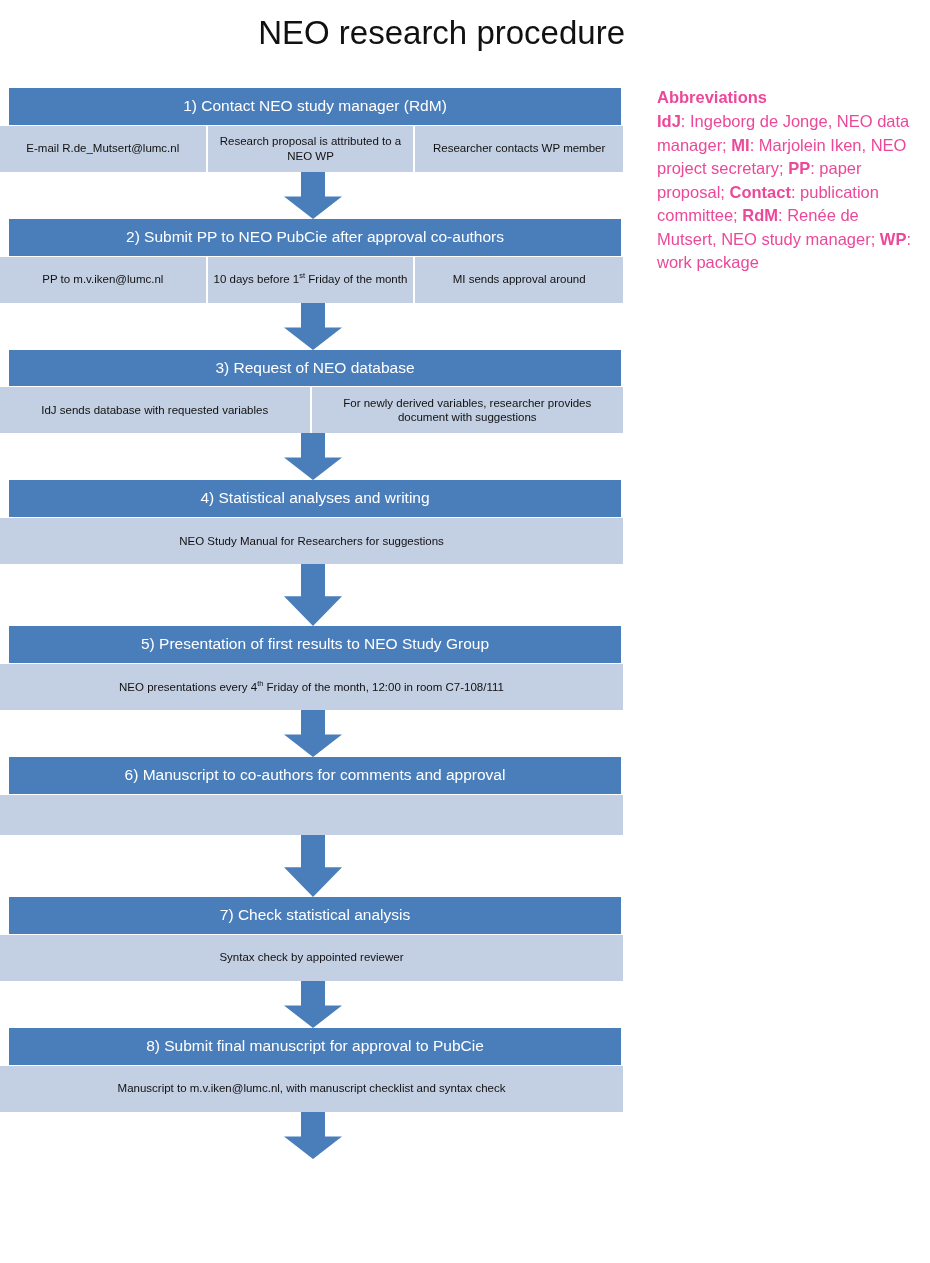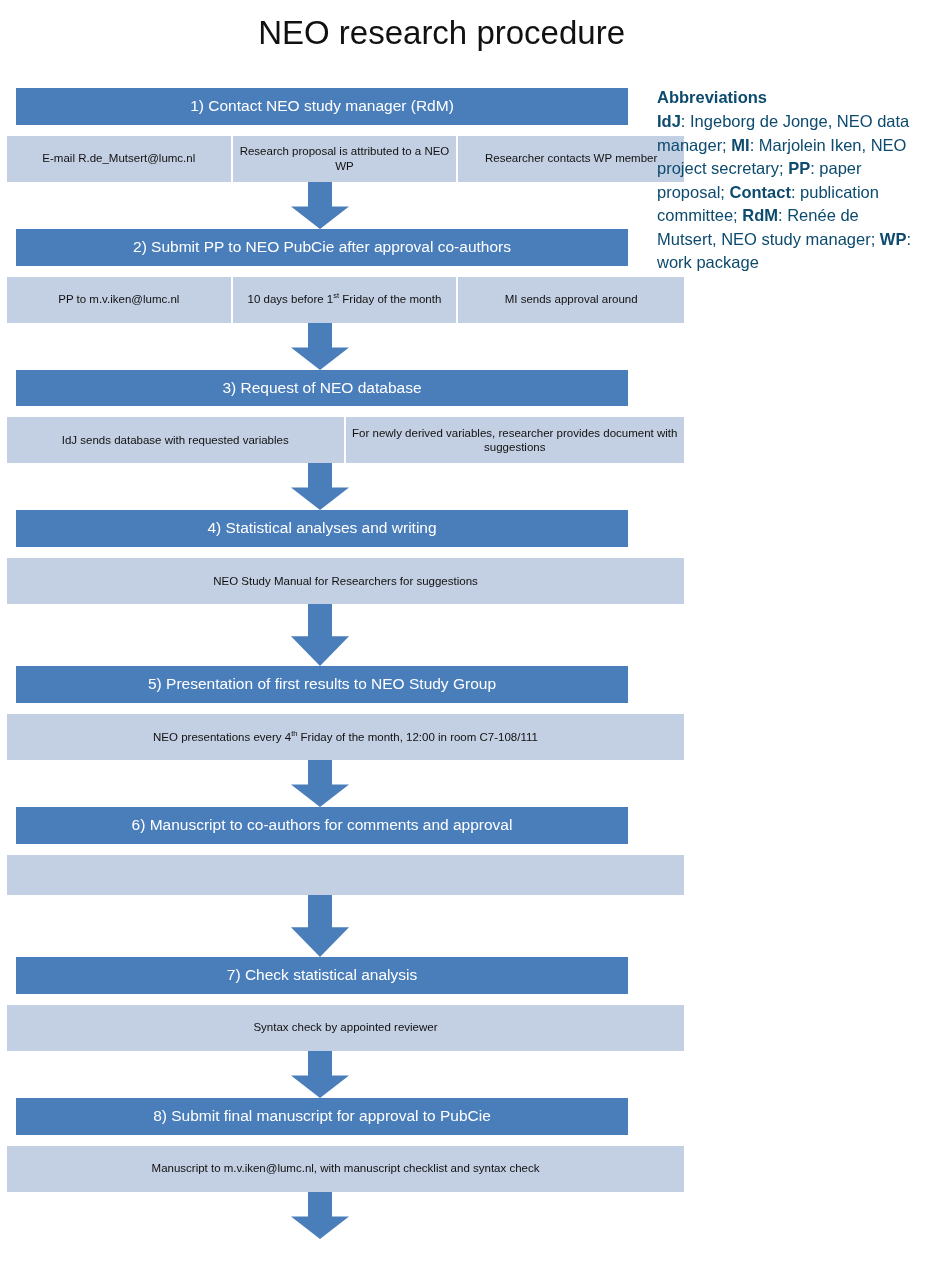--- a/index.html
+++ b/index.html
@@ -26,21 +26,20 @@
     color: #111111;
     letter-spacing: 0px;
   }
 
   
   #flow {
     position: absolute;
     left: 0px;
     top: 88px;
     width: 625px;
-    padding-left: 7px;
   }
 
   .step {
     width: 625px;
     margin: 0;
     padding: 0;
   }
 
   .step-header {
     background: #4a7ebb;
@@ -50,23 +49,23 @@
     text-align: center;
     line-height: 1.15;
     box-sizing: border-box;
     margin-left: 9px;
     width: 612px;
     padding: 9px 6px 10px 6px;
   }
 
   .step-detail-row {
     display: flex;
-    width: 677px;
+    width: 623px;
     box-sizing: border-box;
-    margin-top: 11px;
+    margin-top: 1px;
   }
 
   .detail-cell {
     background: #c3cfe2;
     color: #111111;
     font-size: 11.5px;
     line-height: 1.28;
     text-align: center;
     box-sizing: border-box;
     padding: 7px 5px 7px 5px;
@@ -101,21 +100,21 @@
   .down-arrow svg { display: block; width: 100%; height: 100%; }
 
   
   #abbrev {
     position: absolute;
     left: 657px;
     top: 86px;
     width: 262px;
     font-size: 16.5px;
     line-height: 1.42;
-    color: #0c4a6e;
+    color: #ec4899;
   }
   #abbrev .abbrev-title {
     font-weight: bold;
     display: block;
     margin-bottom: 1px;
   }
   #abbrev b { font-weight: bold; }
   #abbrev .abbrev-body { display: block; }
 
   sup { font-size: 0.65em; vertical-align: super; line-height: 0; }

